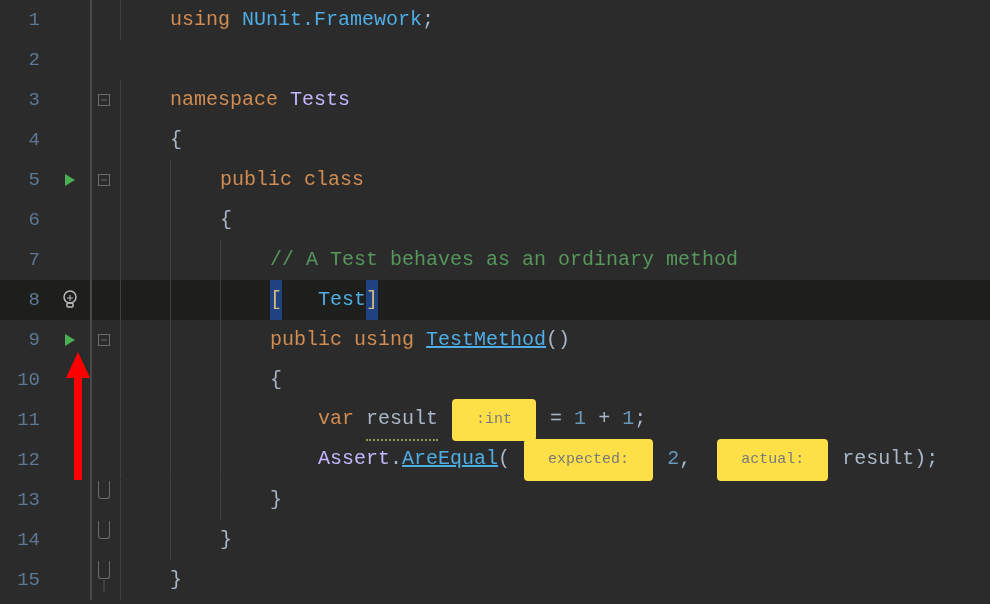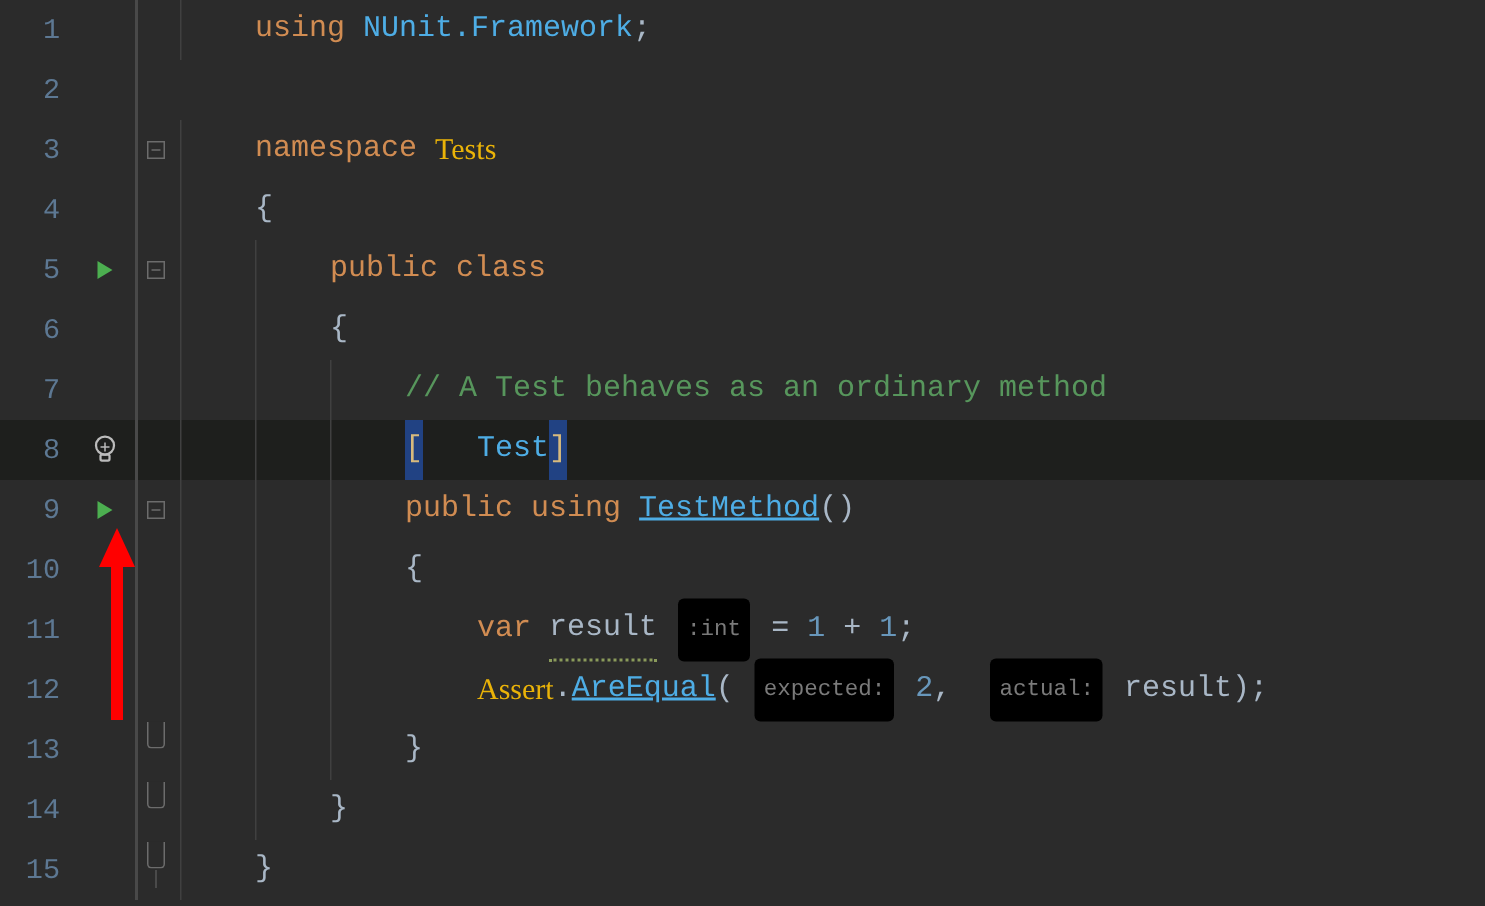--- a/index.html
+++ b/index.html
@@ -98,37 +98,36 @@
     display: inline-block;
     border-left: 1px solid #404040;
     height: 40px;
     width: 50px;
     vertical-align: top;
   }
   .code {
     padding-left: 4px;
     flex: 1;
     display: flex;
-    align-items: center;
   }
   .kw { color: #d18c52; }
   .ns { color: #4eade5; }
-  .type { color: #eab308; font-family: Liberation Serif, serif; }
+  .type { color: #c4b5fd; }
   .method { color: #4eade5; text-decoration: underline; }
   .cls { color: #56b6c2; }
   .comment { color: #57965c; }
   .attr-b { background: #214283; color: #d7ba7d; }
   .attr-n { color: #4eade5; margin-left: 36px; }
   .num { color: #6897bb; }
   .paren { color: #a9b7c6; }
   .inlay {
-    background: #000000;
+    background: #fde047;
     color: #7a7a7a;
     font-size: 15px;
-    padding: 1px 6px;
+    padding: 1px 24px;
     border-radius: 4px;
     margin: 0 2px;
   }
   .underline-hint {
     border-bottom: 2px dotted #8a9a5b;
   }
   .play-icon svg { display: block; }
   .bulb-icon svg { display: block; }
   .arrow-annotation {
     position: absolute;

